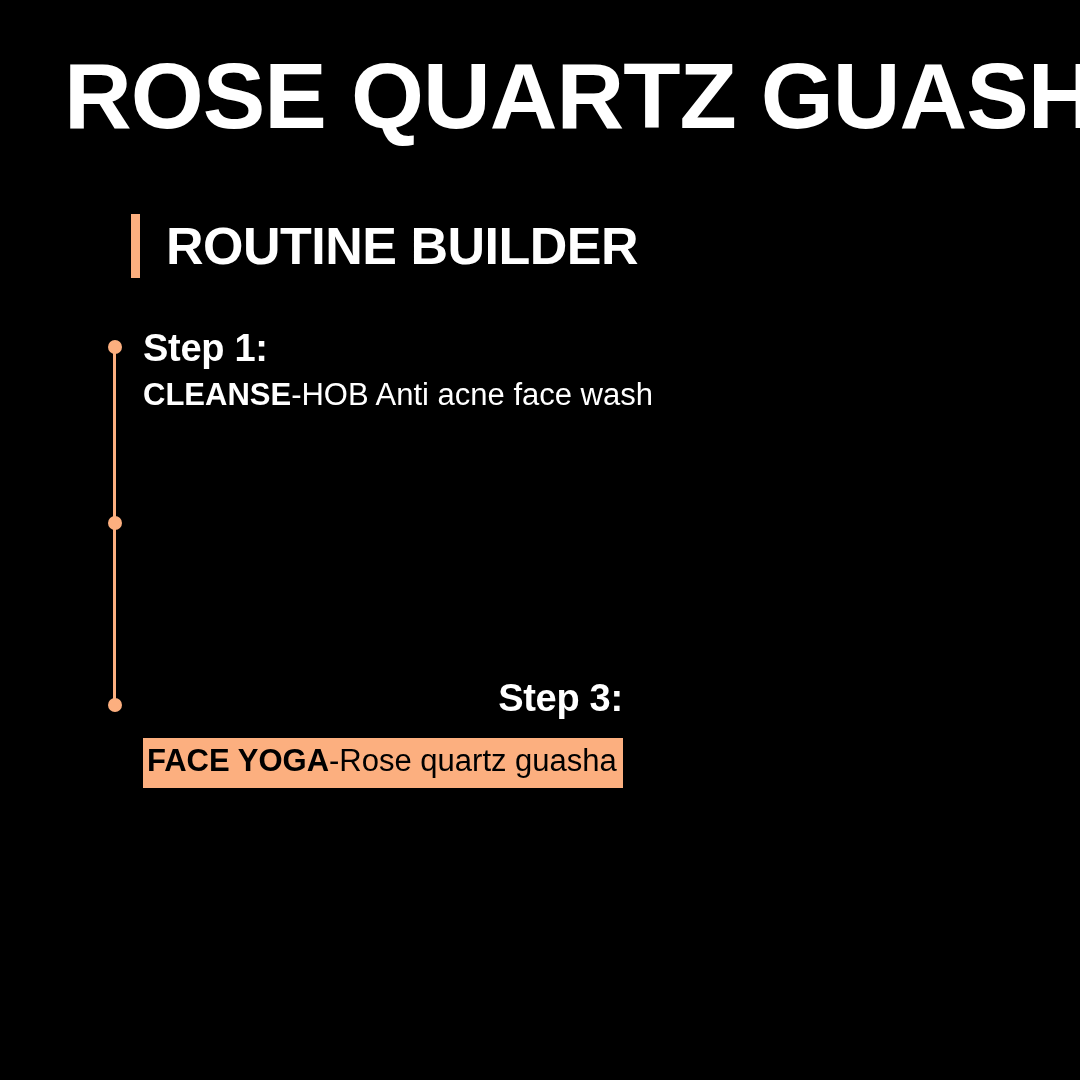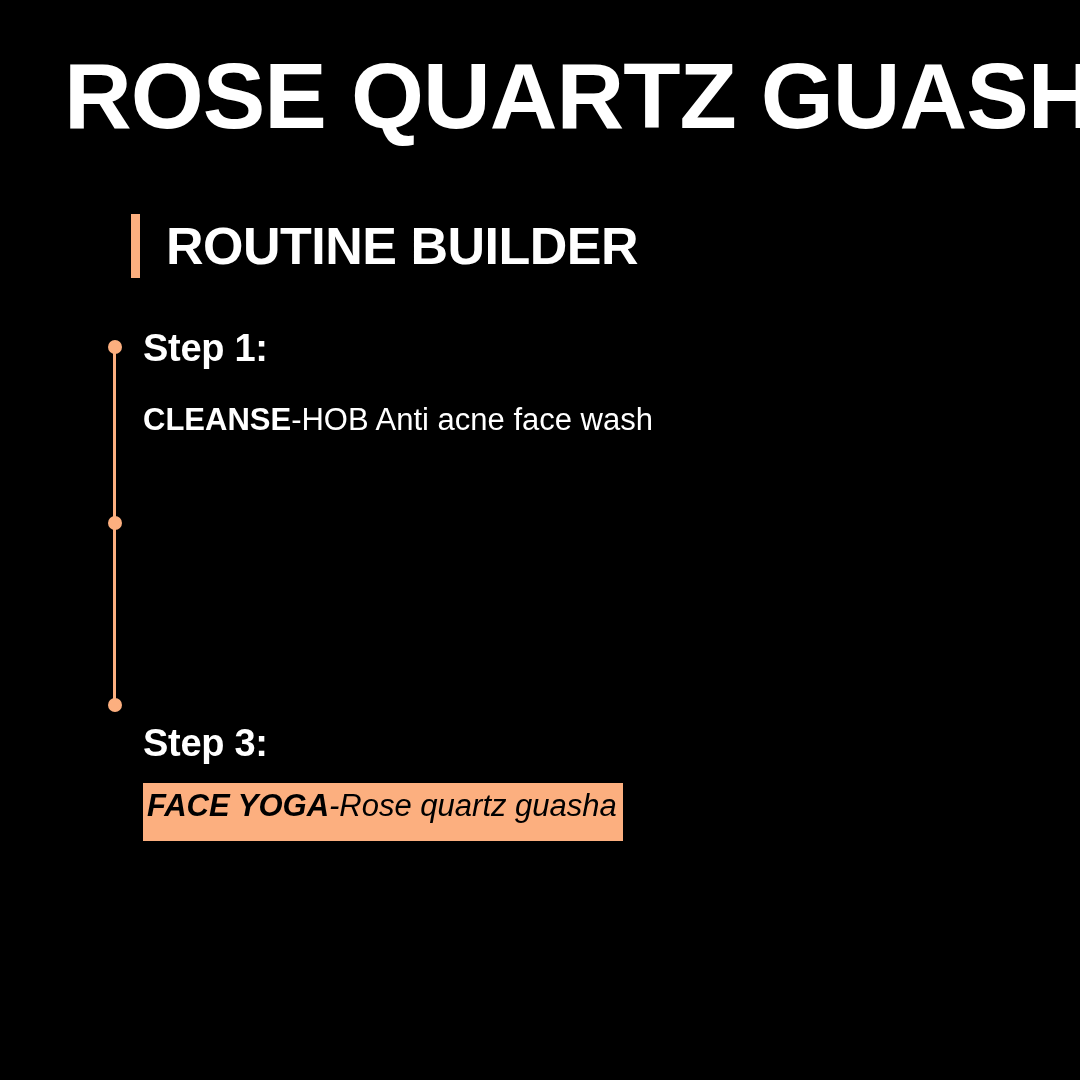--- a/index.html
+++ b/index.html
@@ -83,52 +83,51 @@
   .dot-2 { top: 516px; }
   .dot-3 { top: 698px; }
 
   
   .step {
     position: absolute;
     left: 143px;
   }
   .step-1 { top: 326px; }
   .step-2 { top: 498px; }
-  .step-3 { top: 721px; }
+  .step-3 { top: 676px; text-align: right; }
 
   .step-label {
     font-size: 38px;
     line-height: 44px;
     font-weight: 700;
     color: #ffffff;
     letter-spacing: -0.3px;
     white-space: nowrap;
   }
   .step-desc {
-    margin-top: 31px;
+    margin-top: 6px;
     font-size: 31px;
     line-height: 38px;
     color: #ffffff;
     white-space: nowrap;
   }
   .step-desc .kind {
     font-weight: 700;
   }
   .step-desc .rest {
     font-weight: 400;
   }
 
   
   .step-desc.highlight {
     display: inline-block;
     background: #fcaf7f;
     color: #000000;
-    padding: 4px 6px 16px 4px;
+    padding: 4px 6px 8px 4px;
     margin-top: 18px;
-    font-style: italic;
   }
   .step-desc.highlight .kind,
   .step-desc.highlight .rest {
     color: #000000;
   }
 </style>
 </head>
 <body>
 
 <div class="canvas">

